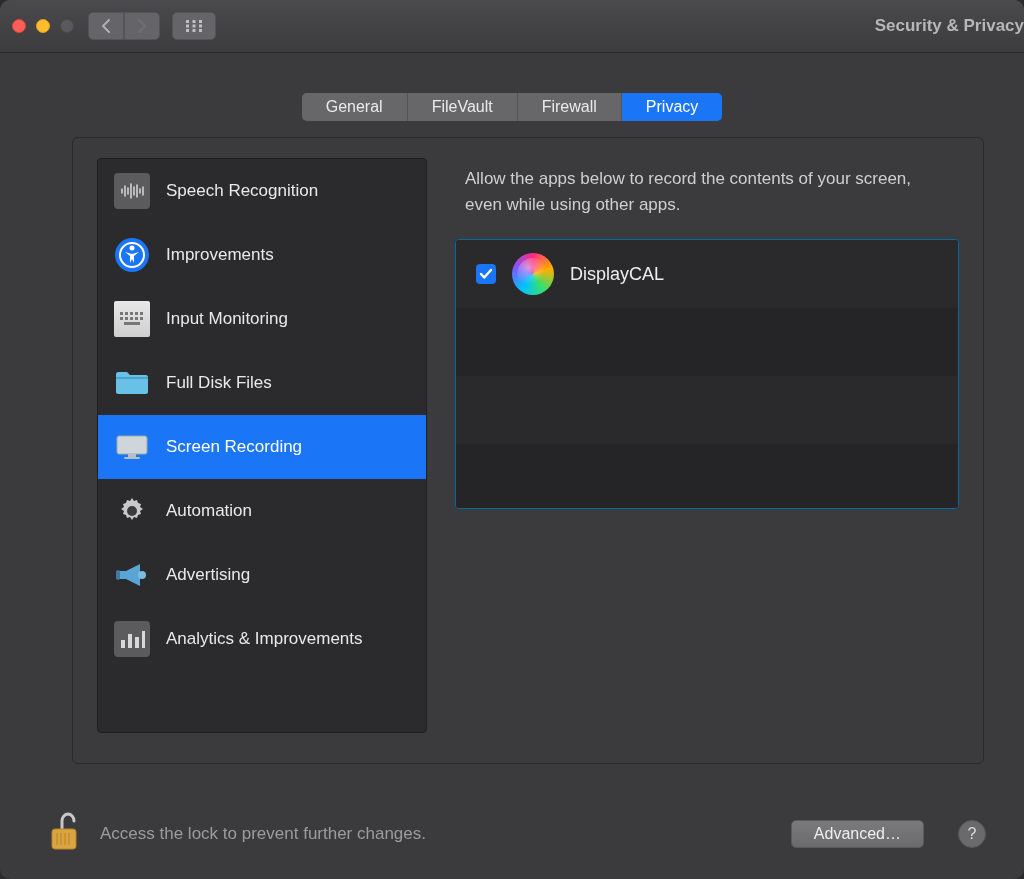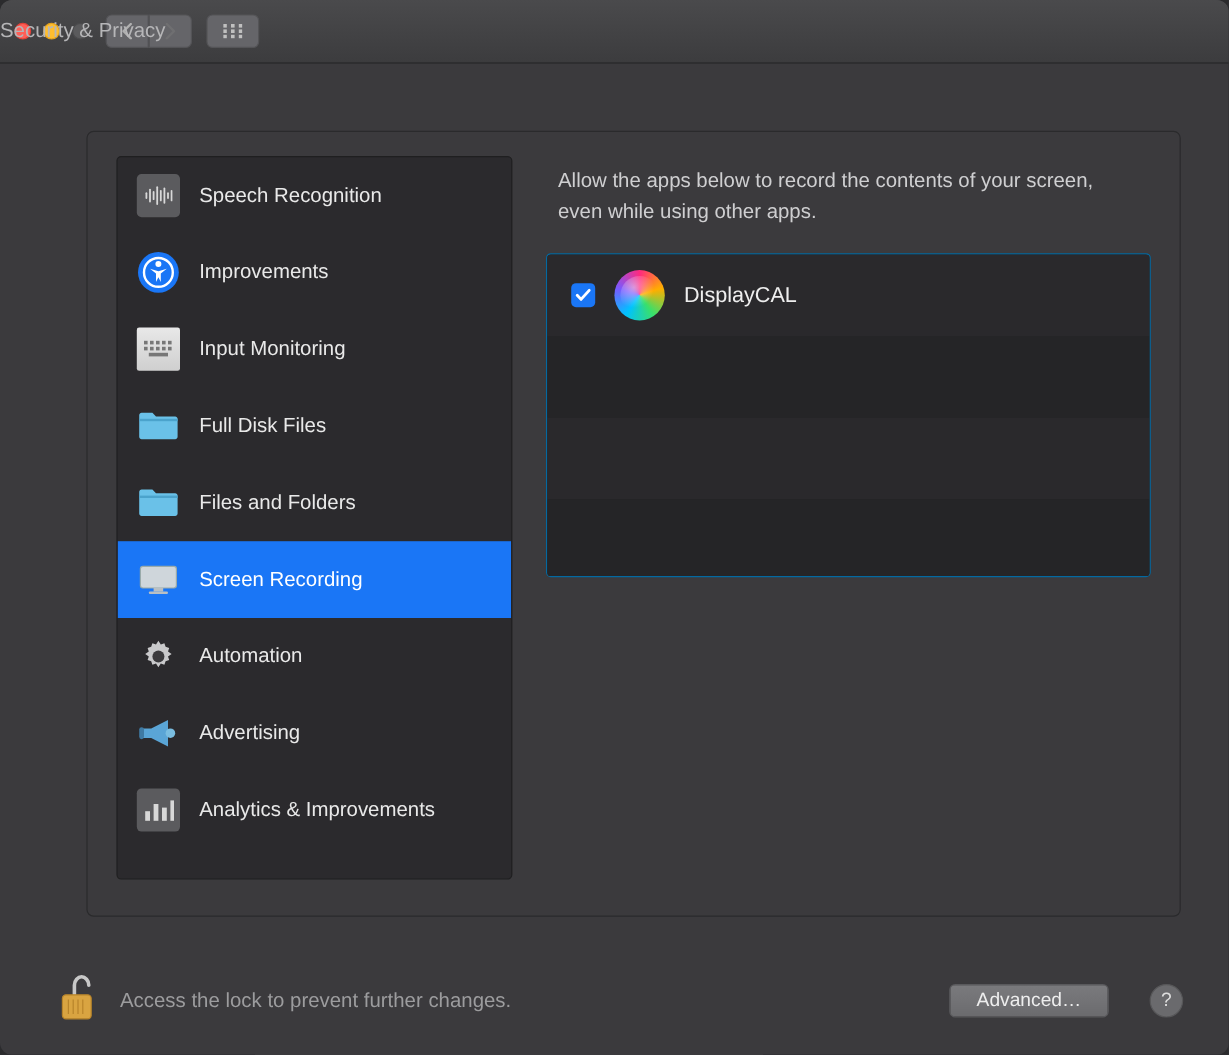--- a/index.html
+++ b/index.html
@@ -46,24 +46,24 @@
   .nav-btn.right { border-radius: 0 5px 5px 0; color:#6f6f71;}
   .grid-btn {
     width: 44px; height: 28px; background: #656569;
     border: 1px solid #545457;
     border-radius: 5px;
     display: flex; align-items: center; justify-content: center;
     color:#c0c0c0;
   }
   .title {
     position: absolute; left: 0; right: 0;
-    text-align: left;
+    text-align: right;
     font-size: 17px;
     color: #b6b6b8;
-    font-weight: 400;
+    font-weight: 700;
     pointer-events: none;
   }
   .search {
     margin-left: auto;
     display: flex; align-items: center;
     width: 235px; height: 28px;
     background: #333335;
     border: 1px solid #545457;
     border-radius: 5px;
     padding: 0 8px;
@@ -251,20 +251,26 @@
           <rect x="0" y="9" width="3" height="3"></rect>
             <rect x="6.5" y="9" width="3" height="3"></rect>
             <rect x="13" y="9" width="3" height="3"></rect>
         </g>
       </svg>
     </div>
     <div class="title">Security &amp; Privacy</div>
   </div>
 
   <div class="content">
+    <div class="tabs">
+      <div class="tab">General</div>
+      <div class="tab">FileVault</div>
+      <div class="tab">Firewall</div>
+      <div class="tab active">Privacy</div>
+    </div>
 
     <div class="panel-frame">
 
       <div class="sidebar">
         <div class="sb-item">
           <div class="sb-icon" style="background:#5b5b5e;">
             <svg width="24" height="18" viewBox="0 0 24 18">
                 <g stroke="#d8d8d8" stroke-width="1.5" stroke-linecap="round">
                   <line x1="2" y1="7" x2="2" y2="11"></line>
                   <line x1="5" y1="4" x2="5" y2="14"></line>
@@ -312,29 +318,20 @@
         </div>
         <div class="sb-item">
           <div class="sb-icon">
             <svg width="36" height="30" viewBox="0 0 36 30">
                 <path d="M2 6c0-1 1-2 2-2h9l3 3h16c1 0 2 1 2 2v15c0 1-1 2-2 2H4c-1 0-2-1-2-2z" fill="#6ac1e8"></path>
                 <rect x="2" y="9" width="32" height="2" fill="#4ba3cc"></rect>
               </svg>
           </div>
           <span>Full Disk Files</span>
         </div>
-        <div class="sb-item">
-          <div class="sb-icon">
-            <svg width="36" height="30" viewBox="0 0 36 30">
-                <path d="M2 6c0-1 1-2 2-2h9l3 3h16c1 0 2 1 2 2v15c0 1-1 2-2 2H4c-1 0-2-1-2-2z" fill="#6ac1e8"></path>
-                <rect x="2" y="9" width="32" height="2" fill="#4ba3cc"></rect>
-              </svg>
-          </div>
-          <span>Files and Folders</span>
-        </div>
         <div class="sb-item selected">
           <div class="sb-icon">
             <svg width="36" height="30" viewBox="0 0 36 30">
                 <rect x="3" y="4" width="30" height="18" rx="2" fill="#cfd6db" stroke="#9aa" stroke-width="1"></rect>
                 <rect x="14" y="22" width="8" height="3" fill="#b8bfc4"></rect>
                 <rect x="10" y="25" width="16" height="2" rx="1" fill="#b8bfc4"></rect>
               </svg>
           </div>
           <span>Screen Recording</span>
         </div>

